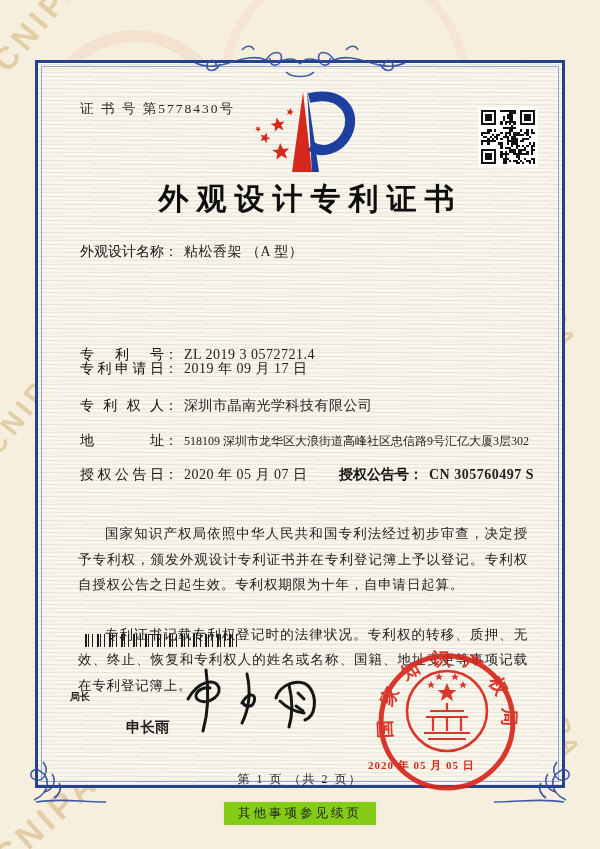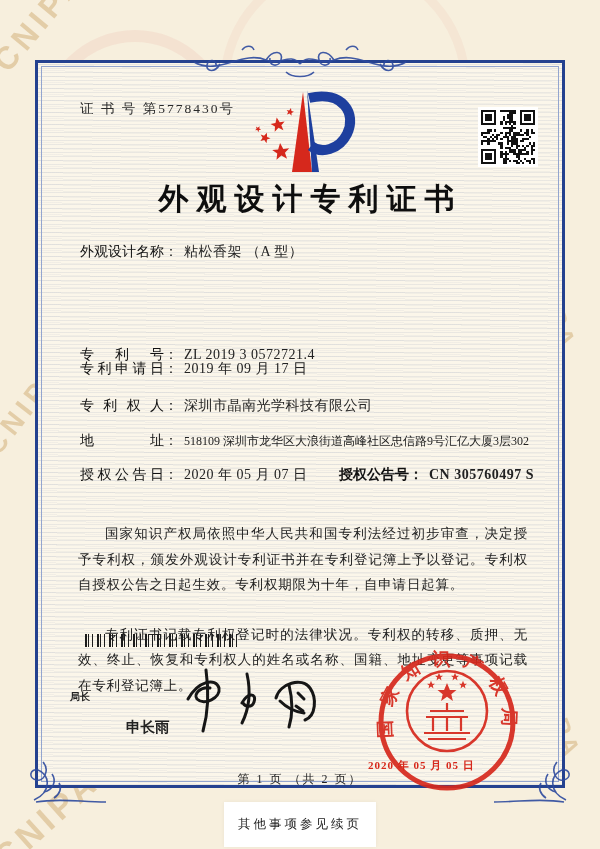--- a/index.html
+++ b/index.html
@@ -57,21 +57,21 @@
   .officer-name  { position:absolute; left:86px; top:718px; font-size:14.5px; font-weight:600;
                    font-family:"Liberation Sans","DejaVu Sans",sans-serif; color:#222;margin-left:40px; }
   .signature { position:absolute; left:176px; top:665px; }
   .seal { position:absolute; left:372px; top:647px; }
   .seal-date { position:absolute; left:368px; top:758px; width:158px; text-align:left;
                color:#d6281c; font-size:11px; font-weight:bold; letter-spacing:1px; }
 
   .footer-page { position:absolute; left:0; right:0; top:771px; text-align:center;
                  font-size:12px; letter-spacing:2px; color:#222; }
   .note-box { position:absolute; left:50%; top:802px; transform:translateX(-50%);
-              background:#ffffff; padding:14px 14px; font-size:12.5px; letter-spacing:3px; color:#222;
+              background:#84cc16; padding:3px 14px; font-size:12.5px; letter-spacing:3px; color:#222;
               box-shadow:0 0 4px rgba(0,0,0,0.05); }
   .ornament-top { position:absolute; left:190px; top:42px; }
   .ornament-bl { position:absolute; left:28px; top:748px; }
   .ornament-br { position:absolute; left:492px; top:748px; transform:scaleX(-1); }
 </style>
 </head>
 <body>
 
 <div class="page">
 

